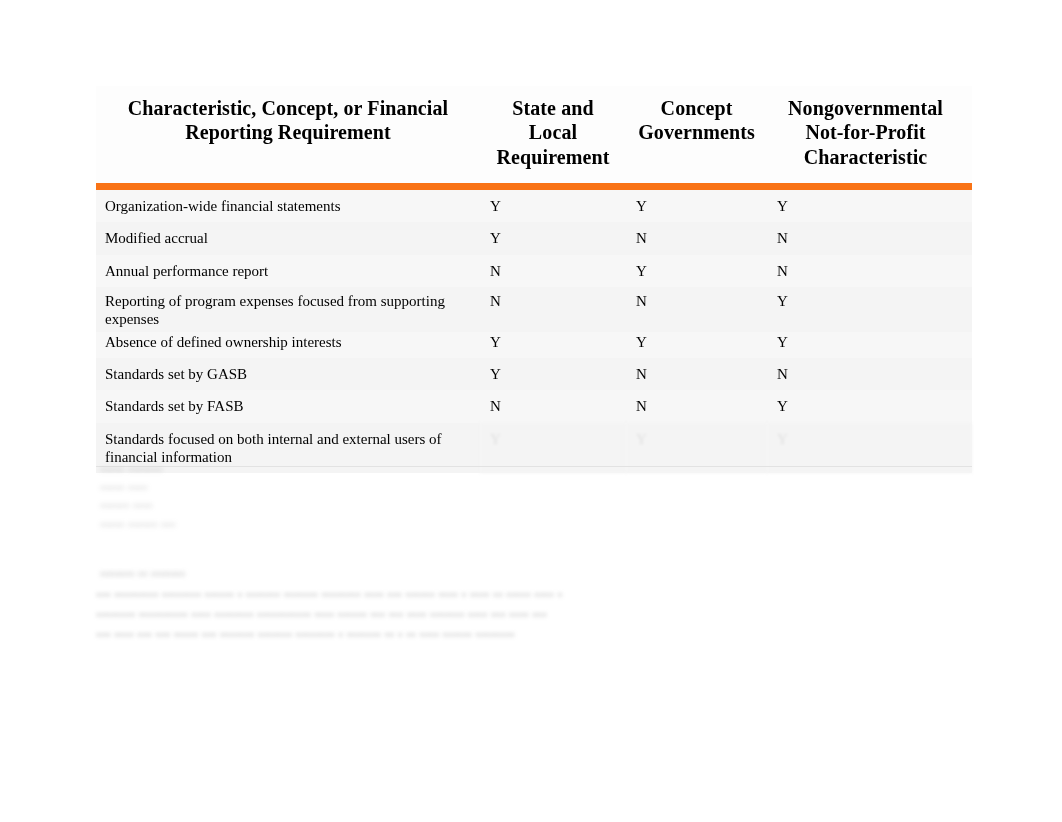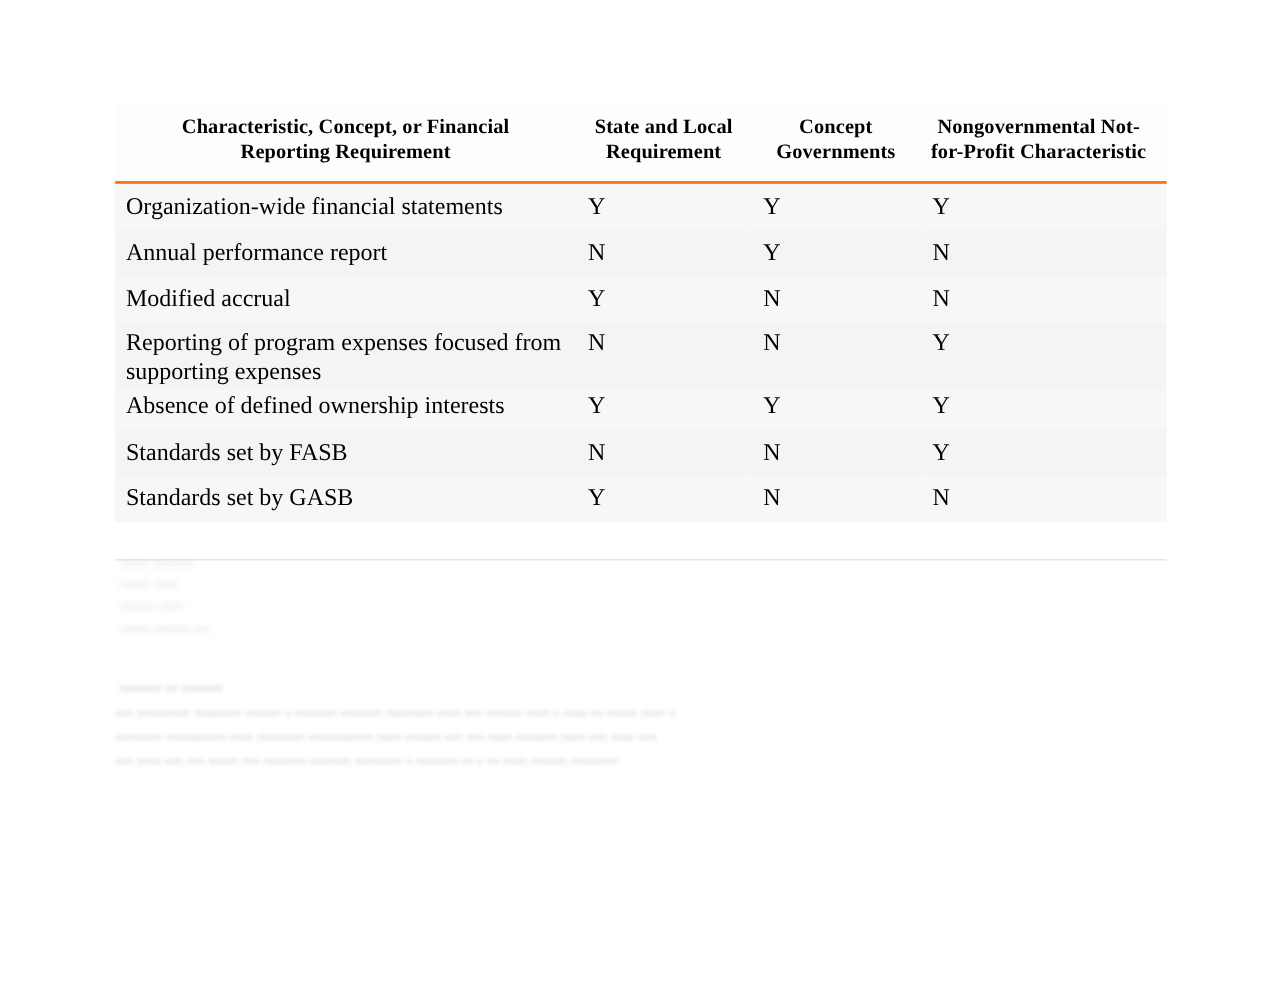--- a/index.html
+++ b/index.html
@@ -35,41 +35,41 @@
   table.data-table col.c1 { width: 146px; }
   table.data-table col.c2 { width: 141px; }
   table.data-table col.c3 { width: 205px; }
 
   thead tr.header-row {
     background: #ffffff;
   }
 
   thead th {
     font-weight: bold;
-    font-size: 17px;
+    font-size: 20px;
     line-height: 1.22;
     text-align: center;
     vertical-align: top;
     padding: 10px 6px 14px 6px;
-    border-bottom: 2px solid #f97316;
+    border-bottom: 7px solid #f97316;
     background: #fdfdfd;
     letter-spacing: 0.1px;
   }
 
   thead th.col-label-0 {
     padding-left: 24px;
     padding-right: 24px;
   }
   thead th.col-label-3 {
     padding-left: 8px;
     padding-right: 16px;
   }
 
   tbody td {
-    font-size: 20px;
+    font-size: 15px;
     line-height: 1.22;
     vertical-align: top;
     background: #f6f6f6;
     border: none;
   }
 
   tbody td.label-cell {
     text-align: left;
     padding: 7px 10px 7px 9px;
   }
@@ -159,54 +159,60 @@
       </tr>
     </thead>
     <tbody>
       <tr>
         <td class="label-cell">Organization-wide financial statements</td>
         <td class="value-cell">Y</td>
         <td class="value-cell">Y</td>
         <td class="value-cell">Y</td>
       </tr>
       <tr>
+        <td class="label-cell">Modified accrual</td>
+        <td class="value-cell">Y</td>
+        <td class="value-cell">N</td>
+        <td class="value-cell">N</td>
+      </tr>
+      <tr>
         <td class="label-cell">Annual performance report</td>
         <td class="value-cell">N</td>
         <td class="value-cell">Y</td>
-        <td class="value-cell">N</td>
-      </tr>
-      <tr>
-        <td class="label-cell">Modified accrual</td>
-        <td class="value-cell">Y</td>
-        <td class="value-cell">N</td>
         <td class="value-cell">N</td>
       </tr>
       <tr class="row-tight">
         <td class="label-cell">Reporting of program expenses focused from supporting expenses</td>
         <td class="value-cell">N</td>
         <td class="value-cell">N</td>
         <td class="value-cell">Y</td>
       </tr>
       <tr class="row-tight-follow">
         <td class="label-cell">Absence of defined ownership interests</td>
         <td class="value-cell">Y</td>
         <td class="value-cell">Y</td>
         <td class="value-cell">Y</td>
       </tr>
       <tr>
+        <td class="label-cell">Standards set by GASB</td>
+        <td class="value-cell">Y</td>
+        <td class="value-cell">N</td>
+        <td class="value-cell">N</td>
+      </tr>
+      <tr>
         <td class="label-cell">Standards set by FASB</td>
         <td class="value-cell">N</td>
         <td class="value-cell">N</td>
         <td class="value-cell">Y</td>
       </tr>
       <tr>
-        <td class="label-cell">Standards set by GASB</td>
-        <td class="value-cell">Y</td>
-        <td class="value-cell">N</td>
-        <td class="value-cell">N</td>
+        <td class="label-cell">Standards focused on both internal and external users of financial information</td>
+        <td class="value-cell faded-value">Y</td>
+        <td class="value-cell faded-value">Y</td>
+        <td class="value-cell faded-value">Y</td>
       </tr>
     </tbody>
   </table>
 </div>
 
 <div class="table-bottom-rule"></div>
 
 <div class="faded-block lines-left">••••• •••••••
 ••••• ••••
 •••••• ••••

